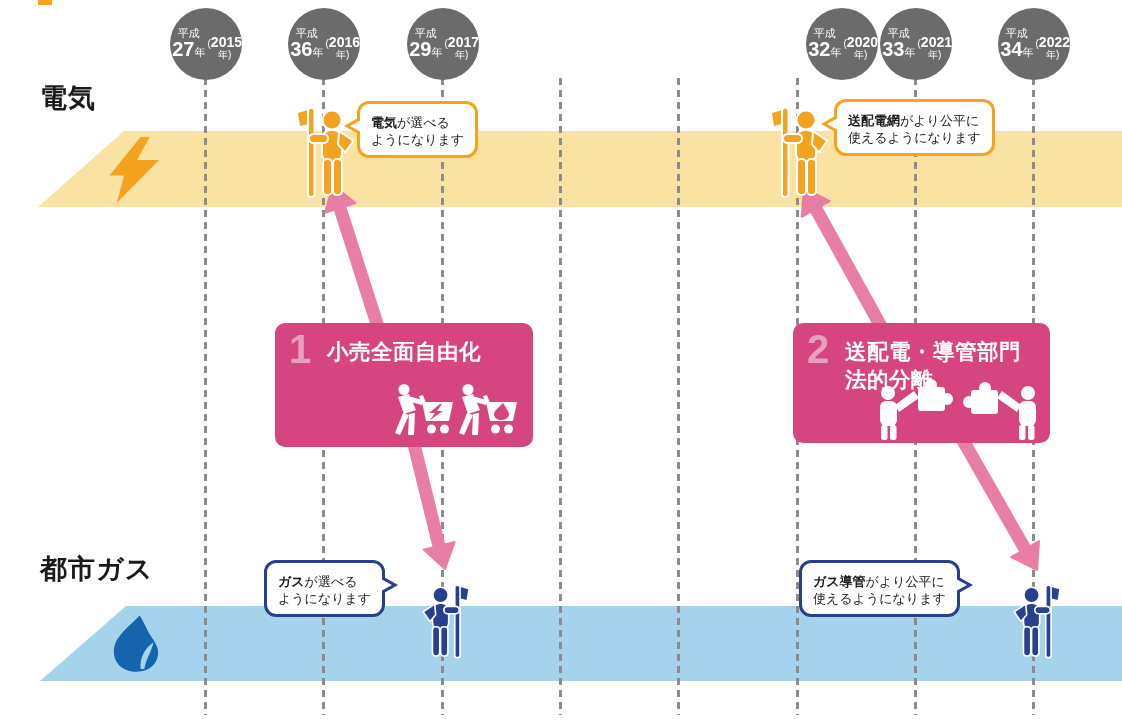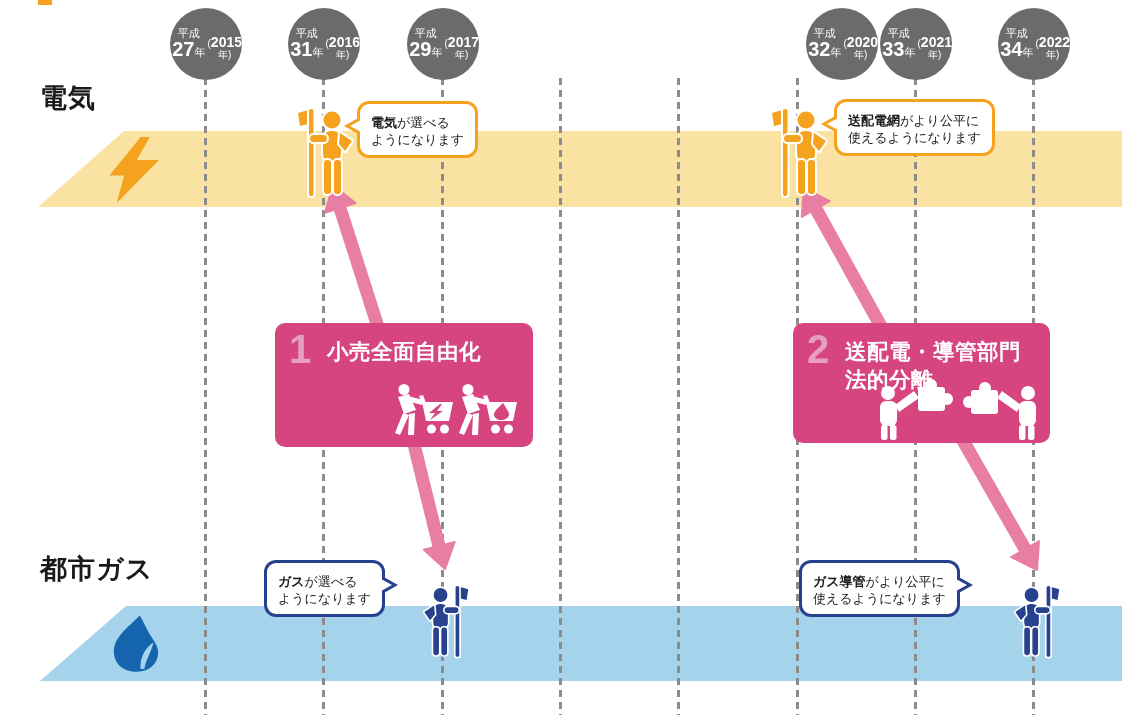--- a/index.html
+++ b/index.html
@@ -178,21 +178,21 @@
   </svg>
 
   <div class="section-label" style="left:40px;top:80px">電気</div>
   <div class="section-label" style="left:40px;top:551px">都市ガス</div>
 
   <div class="year-circle" style="left:170px">
     <div class="yc-era"><span>平成</span><span class="lg">27</span><span>年</span></div>
     <div class="yc-west"><span>(</span><span class="md">2015</span><span>年)</span></div>
   </div>
   <div class="year-circle" style="left:288px">
-    <div class="yc-era"><span>平成</span><span class="lg">31</span><span>年</span></div>
+    <div class="yc-era"><span>平成</span><span class="lg">36</span><span>年</span></div>
     <div class="yc-west"><span>(</span><span class="md">2016</span><span>年)</span></div>
   </div>
   <div class="year-circle" style="left:407px">
     <div class="yc-era"><span>平成</span><span class="lg">29</span><span>年</span></div>
     <div class="yc-west"><span>(</span><span class="md">2017</span><span>年)</span></div>
   </div>
   <div class="year-circle" style="left:806px">
     <div class="yc-era"><span>平成</span><span class="lg">32</span><span>年</span></div>
     <div class="yc-west"><span>(</span><span class="md">2020</span><span>年)</span></div>
   </div>

